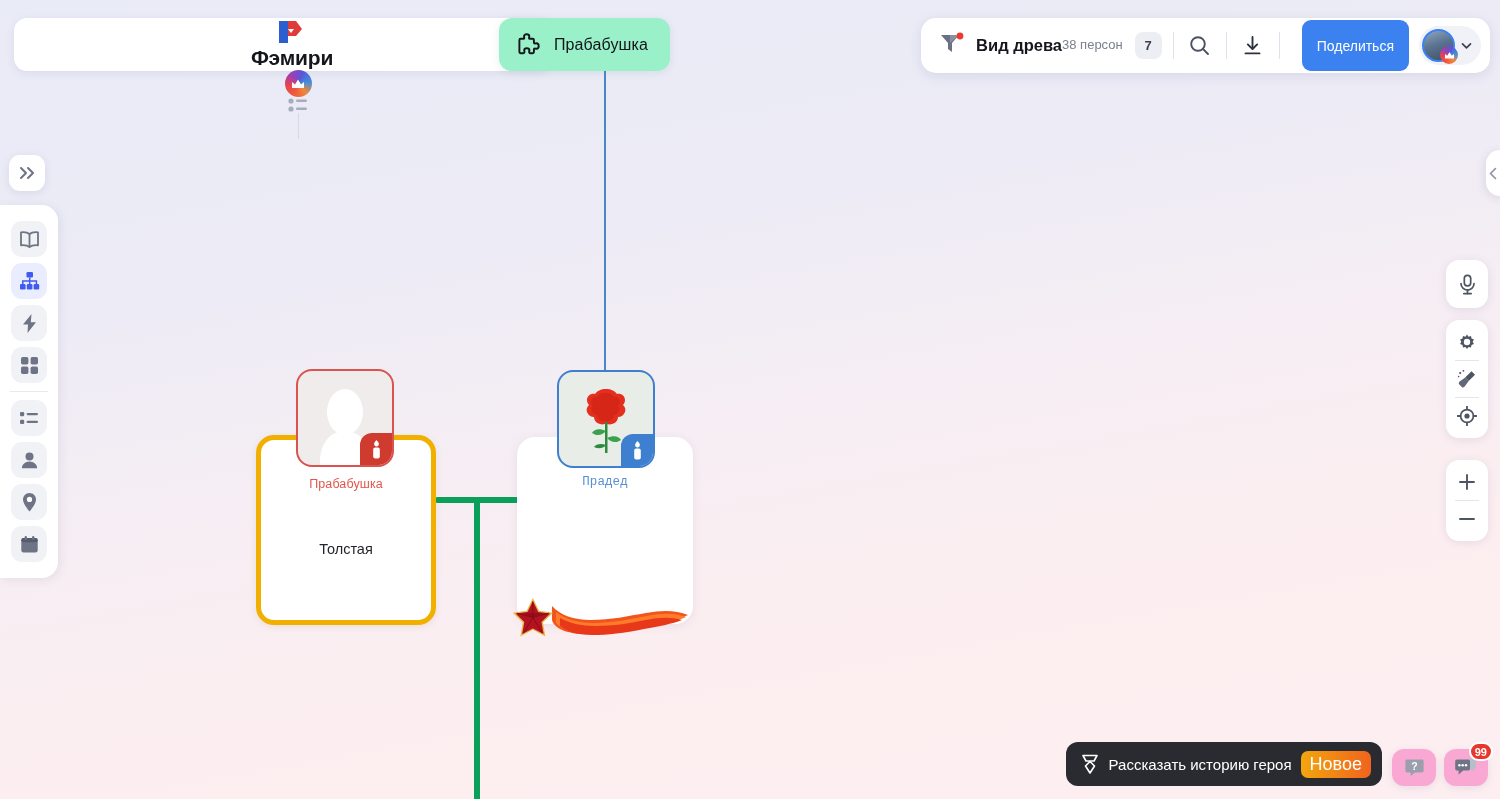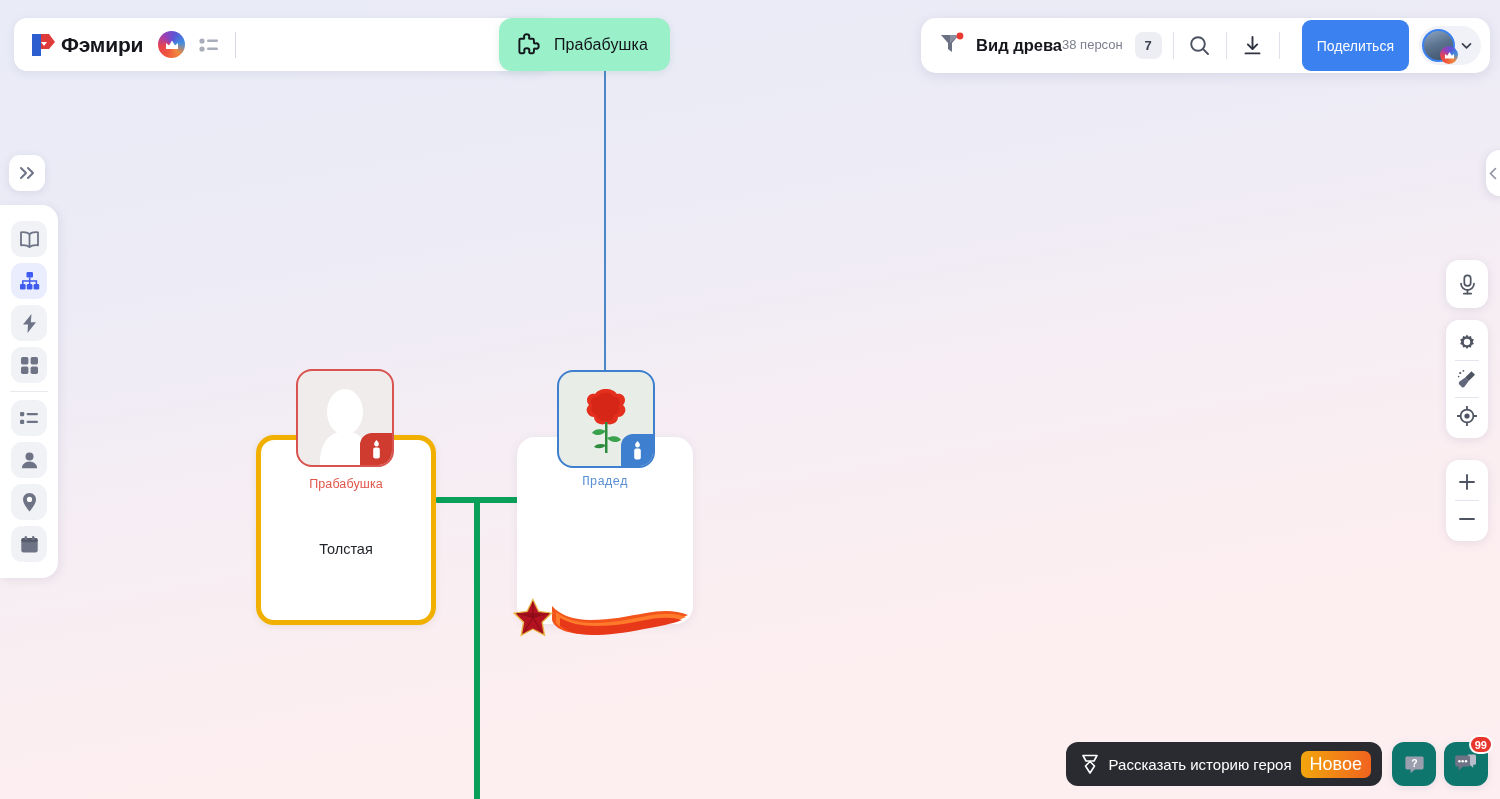--- a/index.html
+++ b/index.html
@@ -110,20 +110,21 @@
 
   
   #logo-bar {
     position: absolute; left: 14px; top: 18px;
     width: 537px; height: 53px;
     background: #fff;
     border-radius: 13px;
     display: flex; align-items: center;
     box-shadow: 0 2px 9px rgba(80,80,130,.10);
     padding-left: 16px;
+    flex-direction: column;
   }
   .logo-mark { width: 28px; height: 28px; flex: none; }
   .logo-word {
     font-size: 21px; font-weight: bold; color: #15171c;
     margin-left: 3px; letter-spacing: -.2px;
   }
   .crown-circle {
     width: 27px; height: 27px; border-radius: 50%;
     margin-left: 15px; flex: none;
     background: conic-gradient(from 200deg, #f05a3c, #e8434f, #9b3fb5, #5b56d6, #3f8ee0, #f0883c, #f05a3c);
@@ -267,22 +268,22 @@
     cursor: pointer;
   }
   #hero-story .hs-label { color: #fff; font-size: 15px; }
   .new-badge {
     background: linear-gradient(90deg, #f2a60e, #f0631e);
     color: #fff; font-size: 18px;
     padding: 3px 9px; border-radius: 7px;
   }
   .corner-btn {
     position: absolute; bottom: 13px;
-    width: 44px; height: 44px;
-    background: #0f766e; border: none; border-radius: 12px;
+    width: 44px; height: 37px;
+    background: #f9a8d4; border: none; border-radius: 12px;
     display: flex; align-items: center; justify-content: center;
     cursor: pointer;
     box-shadow: 0 2px 9px rgba(80,80,130,.12);
   }
   #help-btn { right: 64px; }
   #chat-btn { right: 12px; }
   .chat-count {
     position: absolute; right: -5px; top: -7px;
     min-width: 21px; height: 19px; padding: 0 4px;
     background: #e8362c; color: #fff;

